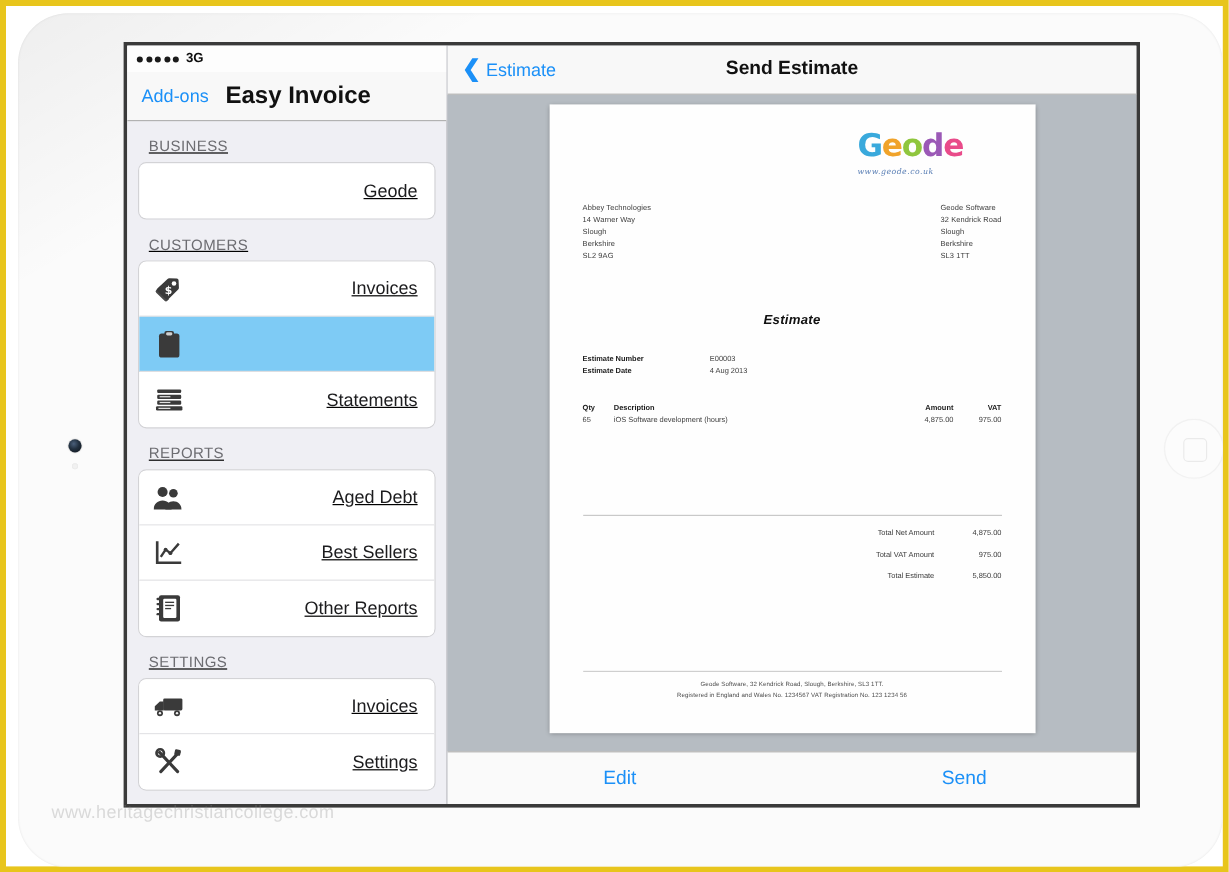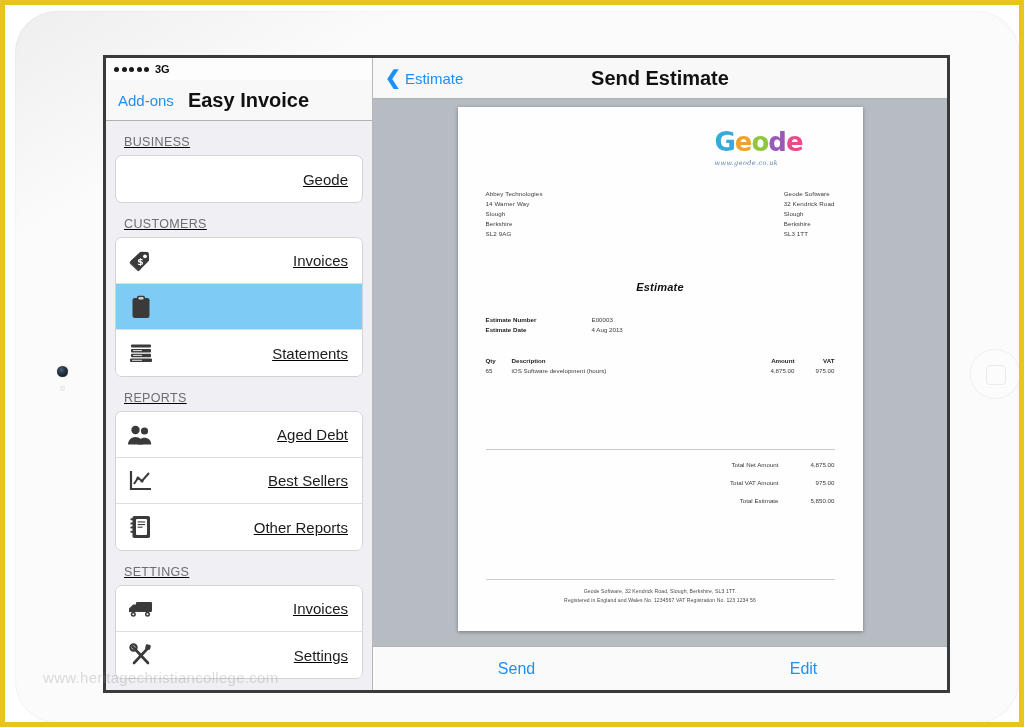--- a/index.html
+++ b/index.html
@@ -65,21 +65,21 @@
     content: "";
     position: absolute; left: 16px; top: 16px;
     width: 18px; height: 18px;
     border: 1.5px solid rgba(0,0,0,.07);
     border-radius: 4px;
   }
 
   
   #screen {
     position: absolute;
-    left: 88px; top: 44px;
+    left: 88px; top: 24px;
     width: 847px; height: 638px;
     background: #ffffff;
     border: 3px solid #3a3a3a;
     overflow: hidden;
     display: flex;
   }
 
   
   #sidebar {
     width: 267px;
@@ -234,21 +234,21 @@
   #back-button .chev {
     font-size: 19px;
     line-height: 1;
     font-weight: bold;
     margin-top: -2px;
   }
   #detail-title {
     position: absolute;
     left: 0; right: 0;
     text-align: center;
-    font-size: 20px;
+    font-size: 16px;
     font-weight: bold;
     color: #111;
     pointer-events: none;
   }
 
   #doc-scroll {
     flex: 1;
     background: #b6bcc2;
     display: flex;
     justify-content: center;
@@ -654,22 +654,22 @@
 
             <div id="doc-footer">
               <div>Geode Software, 32 Kendrick Road, Slough, Berkshire, SL3 1TT.</div>
               <div>Registered in England and Wales No. 1234567    VAT Registration No. 123 1234 56</div>
             </div>
 
           </div>
         </div>
 
         <div id="toolbar">
+          <div class="tb-btn">Edit</div>
           <div class="tb-btn">Send</div>
-          <div class="tb-btn">Edit</div>
         </div>
 
       </div>
     </div>
   </div>
 
   <div id="watermark">www.heritagechristiancollege.com</div>
 </div>
 
 </body></html>

